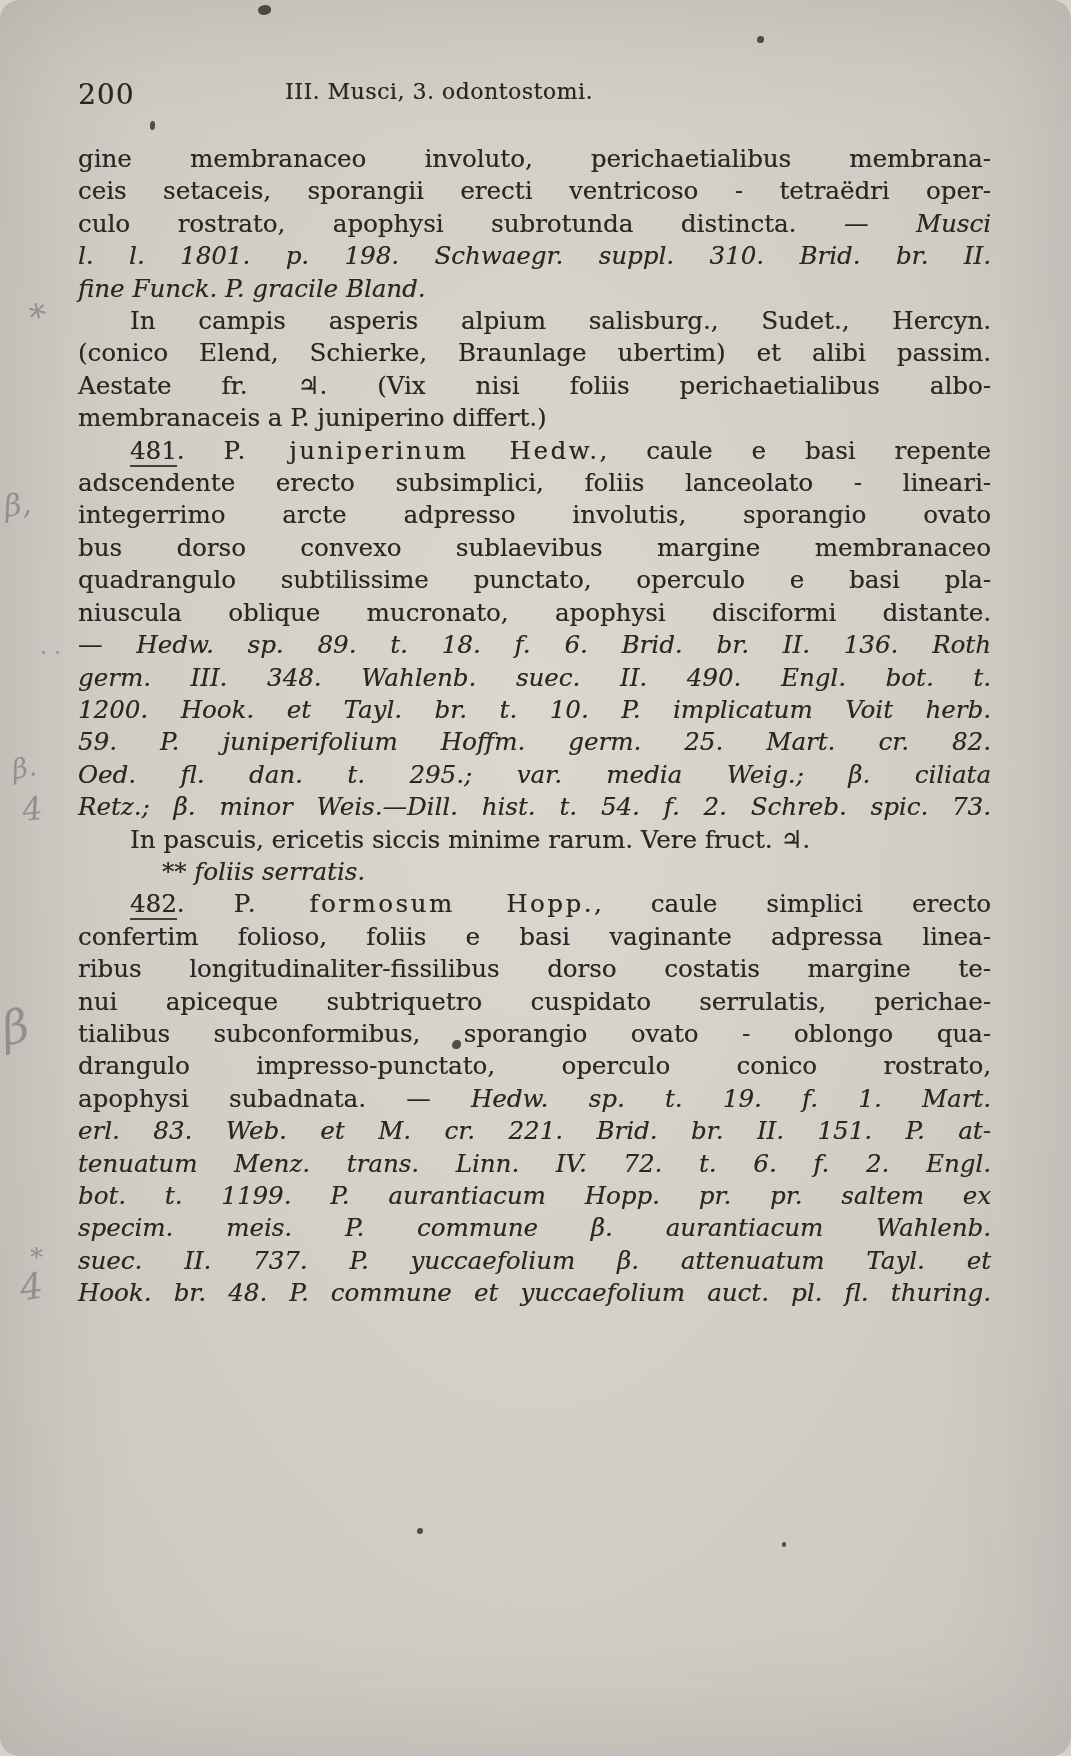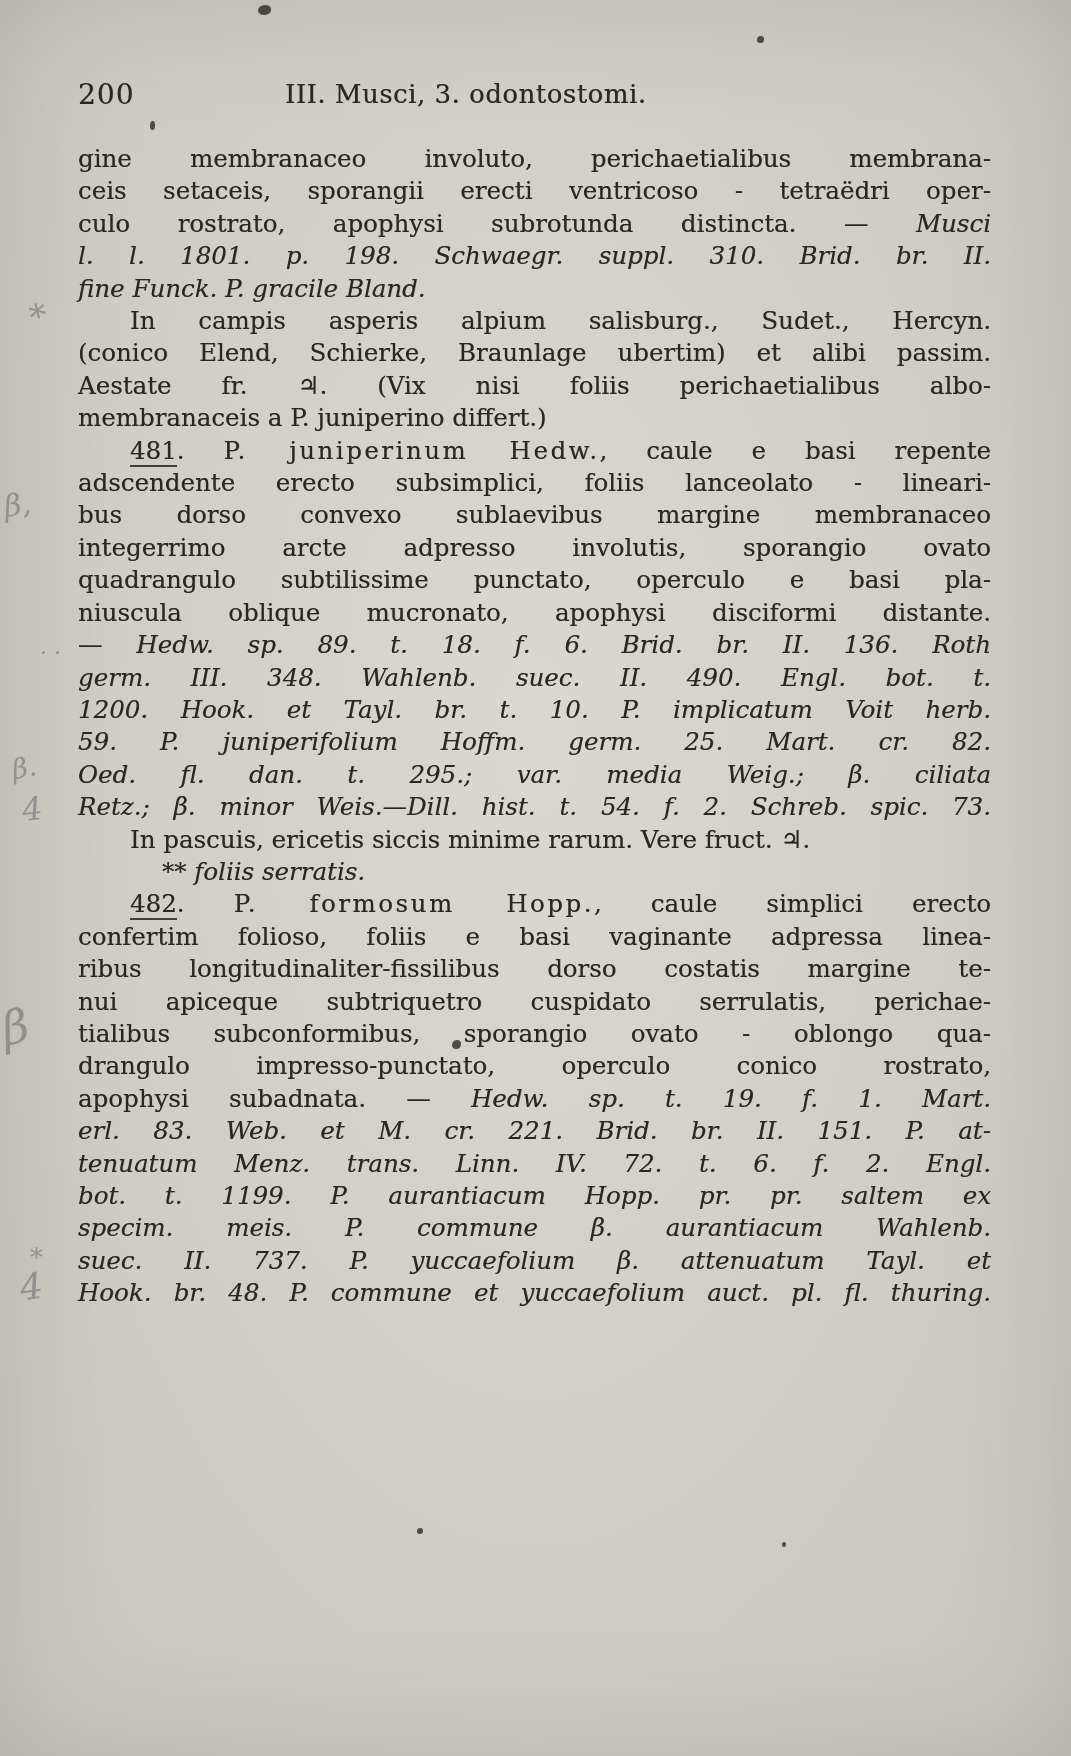--- a/index.html
+++ b/index.html
@@ -12,30 +12,31 @@
     position: relative;
     overflow: hidden;
   }
   .page {
     position: absolute;
     inset: 0;
     background:
       radial-gradient(ellipse at 50% 42%, rgba(255,255,255,0.10), rgba(0,0,0,0.05) 88%),
       #d6d3cc;
     box-shadow: inset 0 0 130px rgba(60,55,45,0.16);
+    border-radius: 19px;
   }
   .header-row { position: absolute; top: 76px; left: 78px; right: 80px; height: 40px; }
   .page-number {
     position: absolute; left: 0; top: 2px;
     font-size: 28px; letter-spacing: 1px;
     text-shadow: 0.4px 0.4px 0 rgba(43,38,32,0.55);
   }
   .running-title {
     position: absolute; left: 207px; top: 3px;
-    font-size: 26px; letter-spacing: 0.5px;
+    font-size: 22px; letter-spacing: 0.5px;
     text-shadow: 0.4px 0.4px 0 rgba(43,38,32,0.55);
   }
   .text-block {
     position: absolute; top: 143px; left: 78px; width: 913px;
     font-size: 24.5px; line-height: 32.4px;
     text-shadow: 0.3px 0.3px 0 rgba(43,38,32,0.5);
   }
   .line { text-align: justify; text-align-last: justify; }
   .line.last { text-align-last: left; }
   .line.indent { text-indent: 52px; }
@@ -72,22 +73,22 @@
       <div class="line"><span class="s-r">ceis setaceis, sporangii erecti ventricoso - tetraëdri oper-</span></div>
       <div class="line"><span class="s-r">culo rostrato, apophysi subrotunda distincta. — </span><span class="s-i">Musci</span></div>
       <div class="line"><span class="s-i">l. l. 1801. p. 198. Schwaegr. suppl. 310. Brid. br. II.</span></div>
       <div class="line last"><span class="s-i">fine Funck. P. gracile Bland.</span></div>
       <div class="line indent"><span class="s-r">In campis asperis alpium salisburg., Sudet., Hercyn.</span></div>
       <div class="line"><span class="s-r">(conico Elend, Schierke, Braunlage ubertim) et alibi passim.</span></div>
       <div class="line"><span class="s-r">Aestate fr. ♃. (Vix nisi foliis perichaetialibus albo-</span></div>
       <div class="line last"><span class="s-r">membranaceis a P. juniperino differt.)</span></div>
       <div class="line indent"><span class="s-n">481</span><span class="s-r">. </span><span class="s-sp">P. juniperinum Hedw.</span><span class="s-r">, caule e basi repente</span></div>
       <div class="line"><span class="s-r">adscendente erecto subsimplici, foliis lanceolato - lineari-</span></div>
+      <div class="line"><span class="s-r">integerrimo arcte adpresso involutis, sporangio ovato</span></div>
       <div class="line"><span class="s-r">bus dorso convexo sublaevibus margine membranaceo</span></div>
-      <div class="line"><span class="s-r">integerrimo arcte adpresso involutis, sporangio ovato</span></div>
       <div class="line"><span class="s-r">quadrangulo subtilissime punctato, operculo e basi pla-</span></div>
       <div class="line"><span class="s-r">niuscula oblique mucronato, apophysi disciformi distante.</span></div>
       <div class="line"><span class="s-r">— </span><span class="s-i">Hedw. sp. 89. t. 18. f. 6. Brid. br. II. 136. Roth</span></div>
       <div class="line"><span class="s-i">germ. III. 348. Wahlenb. suec. II. 490. Engl. bot. t.</span></div>
       <div class="line"><span class="s-i">1200. Hook. et Tayl. br. t. 10. P. implicatum Voit herb.</span></div>
       <div class="line"><span class="s-i">59. P. juniperifolium Hoffm. germ. 25. Mart. cr. 82.</span></div>
       <div class="line"><span class="s-i">Oed. fl. dan. t. 295.; var. media Weig.; β. ciliata</span></div>
       <div class="line"><span class="s-i">Retz.; β. minor Weis.—Dill. hist. t. 54. f. 2. Schreb. spic. 73.</span></div>
       <div class="line last indent"><span class="s-r">In pascuis, ericetis siccis minime rarum. Vere fruct. ♃.</span></div>
       <div class="line last indent2"><span class="s-r">** </span><span class="s-i">foliis serratis.</span></div>

